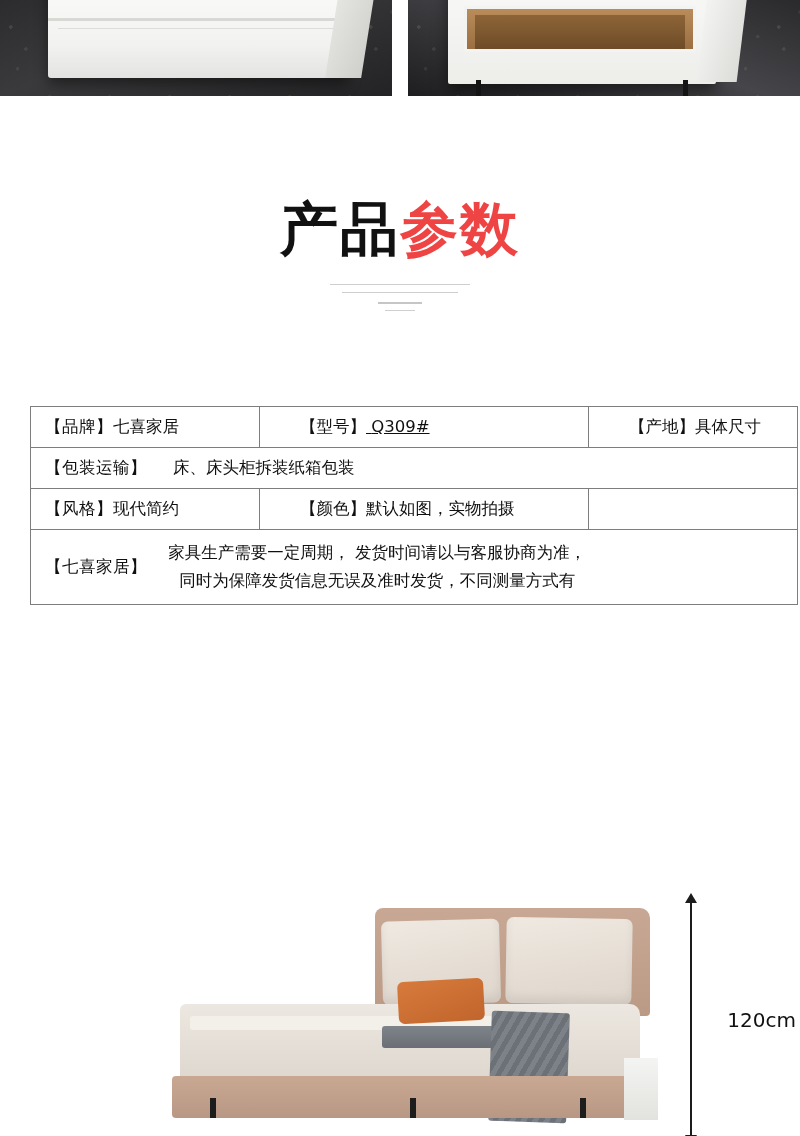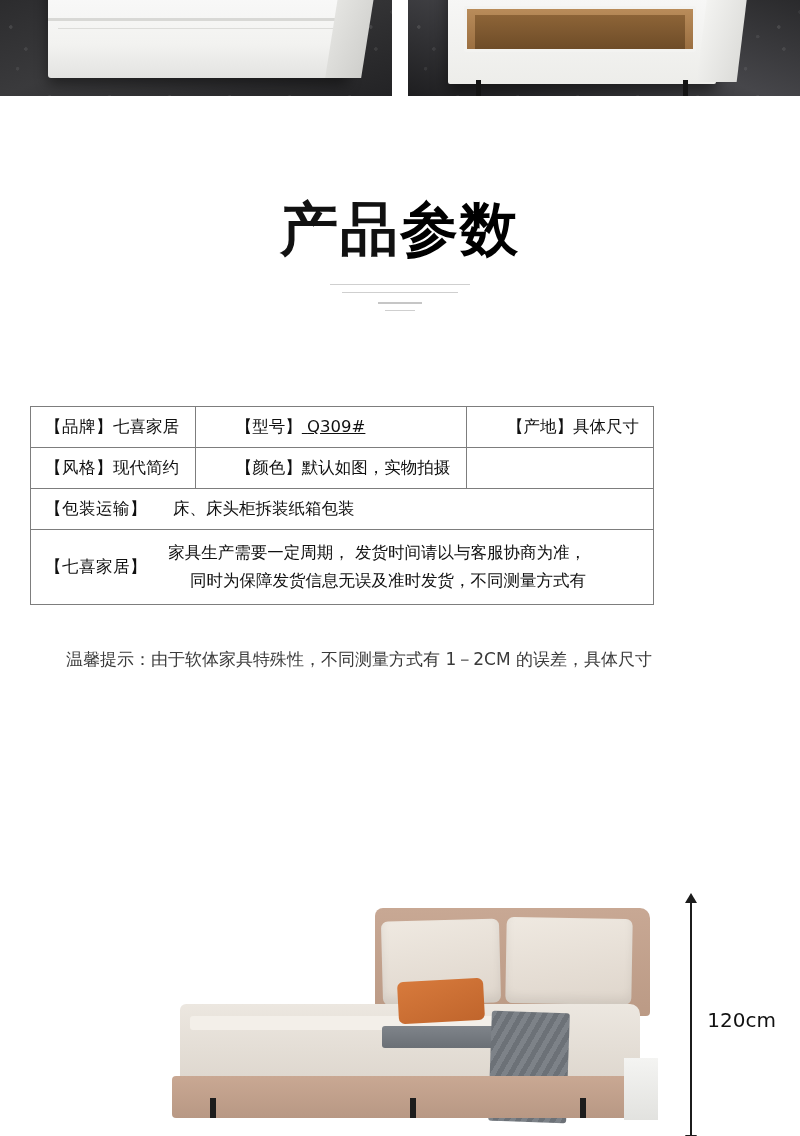--- a/index.html
+++ b/index.html
@@ -109,21 +109,21 @@
     padding-top: 104px;
   }
   .title-main {
     font-size: 58px;
     font-weight: 700;
     letter-spacing: 2px;
     line-height: 1;
     font-family: "DejaVu Sans", "Liberation Sans", sans-serif;
   }
   .title-main .dark { color: #111111; }
-  .title-main .tan  { color: #000000; }
+  .title-main .tan  { color: #ef4444; }
 
   .ornament {
     margin: 26px auto 0;
     width: 140px;
     position: relative;
     height: 34px;
   }
   .ornament .bar {
     position: absolute;
     left: 50%;
@@ -142,38 +142,38 @@
     color: #b9b2aa;
     font-style: italic;
     font-family: "Liberation Serif", "DejaVu Serif", serif;
   }
 
   
   .spec-wrap {
     margin: 88px 30px 0 30px;
   }
   table.spec {
-    width: 624px;
+    width: 768px;
     border-collapse: collapse;
     font-size: 16.5px;
     font-family: "DejaVu Sans", "Liberation Sans", sans-serif;
   }
   table.spec td {
     border: 1px solid #7d7d7d;
     padding: 9px 14px;
     vertical-align: middle;
     color: #101010;
     white-space: nowrap;
   }
   .cell-label { letter-spacing: .5px; }
   .row-tall td { padding-top: 12px; padding-bottom: 12px; }
   .multiline {
     white-space: normal;
     line-height: 1.7;
-    text-align: right;
+    text-align: center;
   }
   .inline-indent { display: inline-block; padding-left: 26px; }
 
   
   .tip {
     margin: 38px 0 0 66px;
     width: 680px;
     font-size: 17px;
     line-height: 1.95;
     color: #3a3a3a;
@@ -283,21 +283,21 @@
     content: "";
     position: absolute;
     left: -5px;
     border-left: 6px solid transparent;
     border-right: 6px solid transparent;
   }
   .dim:before { top: -9px; border-bottom: 10px solid #1c1c1c; }
   .dim:after  { bottom: -9px; border-top: 10px solid #1c1c1c; }
   .dim-label {
     position: absolute;
-    right: 24px;
+    right: 4px;
     top: 1008px;
     font-size: 20px;
     color: #111;
     font-family: "DejaVu Sans", "Liberation Sans", sans-serif;
   }
 </style>
 </head>
 <body>
 
 <div class="photo-strip">
@@ -344,50 +344,49 @@
           <span class="cell-label">【品牌】</span><span>七喜家居</span>
         </td>
         <td style="width:300px;text-decoration:underline;">
           <span class="inline-indent">【型号】</span> <span>Q309#</span>
         </td>
         <td>
           <span class="inline-indent">【产地】</span><span>具体尺寸</span>
         </td>
       </tr>
       <tr>
+        <td colspan="3">
+          <span class="cell-label">【包装运输】</span><span class="inline-indent">床、床头柜拆装纸箱包装</span>
+        </td>
+      </tr>
+      <tr>
         <td>
           <span class="cell-label">【风格】</span><span>现代简约</span>
         </td>
         <td>
           <span class="inline-indent">【颜色】</span><span>默认如图，实物拍摄</span>
         </td>
         <td>
           <span></span>
-        </td>
-      </tr>
-      <tr>
-        <td colspan="3">
-          <span class="cell-label">【包装运输】</span><span class="inline-indent">床、床头柜拆装纸箱包装</span>
         </td>
       </tr>
       <tr class="row-tall">
         <td colspan="3">
           <span class="cell-label">【七喜家居】</span>
           <span class="multiline" style="display:inline-block;vertical-align:middle;padding-left:16px;">
             <span>家具生产需要一定周期， 发货时间请以与客服协商为准，</span><br>
             <span>同时为保障发货信息无误及准时发货，不同测量方式有</span>
           </span>
         </td>
       </tr>
     </tbody>
   </table>
 </div>
 
 <div class="tip">
-  <div>温馨提示：由于软体家具特殊性，不同测量方式有 1－2CM 的误差，具体尺寸</div>
 </div>
 
 <div class="bed-area">
   <div class="bed">
     <div class="headboard"></div>
     <div class="cushion c1"></div>
     <div class="cushion c2"></div>
     <div class="mattress"></div>
     <div class="sheet-fold"></div>
     <div class="pillow-orange"></div>

